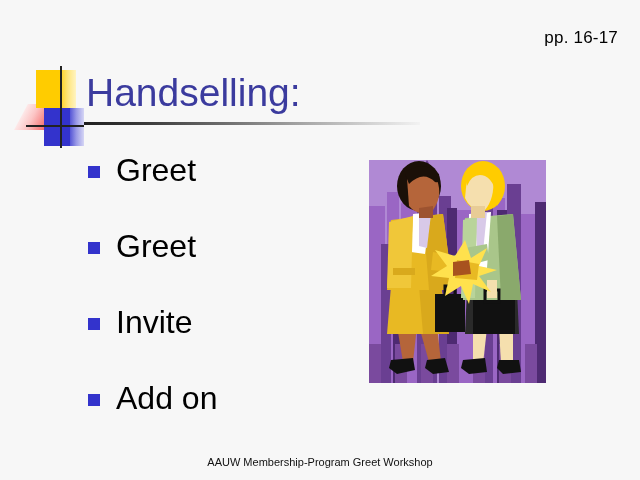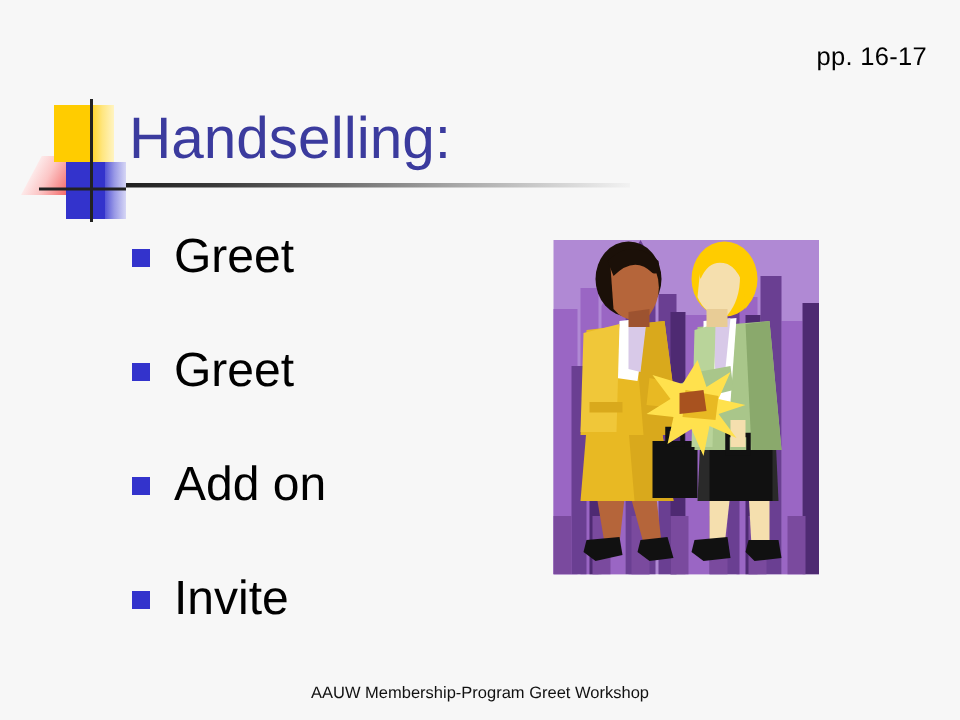--- a/index.html
+++ b/index.html
@@ -199,25 +199,25 @@
     <div class="bullet-row">
       <span class="bullet-marker"></span>
       <span class="bullet-text">Greet</span>
     </div>
     <div class="bullet-row">
       <span class="bullet-marker"></span>
       <span class="bullet-text">Greet</span>
     </div>
     <div class="bullet-row">
       <span class="bullet-marker"></span>
-      <span class="bullet-text">Add on</span>
+      <span class="bullet-text">Invite</span>
     </div>
     <div class="bullet-row">
       <span class="bullet-marker"></span>
-      <span class="bullet-text">Invite</span>
+      <span class="bullet-text">Add on</span>
     </div>
   </div>
 
   <div id="clipart">
     <svg width="185" height="235" viewBox="0 0 185 235" xmlns="http://www.w3.org/2000/svg">
 
       <rect x="8" y="12" width="177" height="223" fill="#b089d4"></rect>
 
       <g fill="#9a66c4">
         <rect x="8" y="58" width="16" height="177"></rect>

